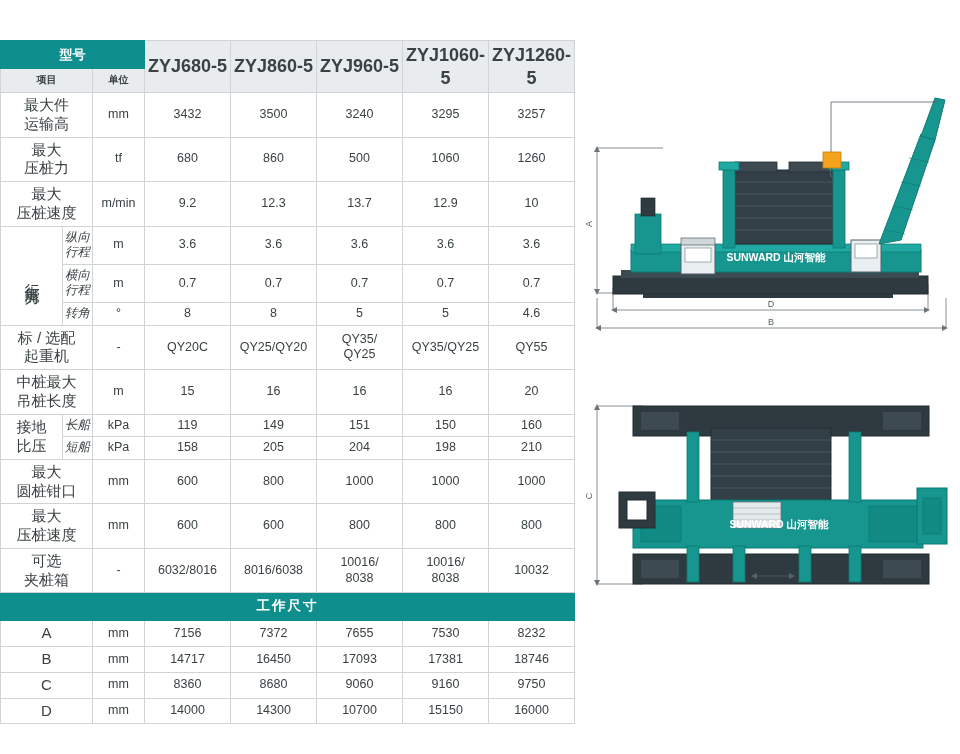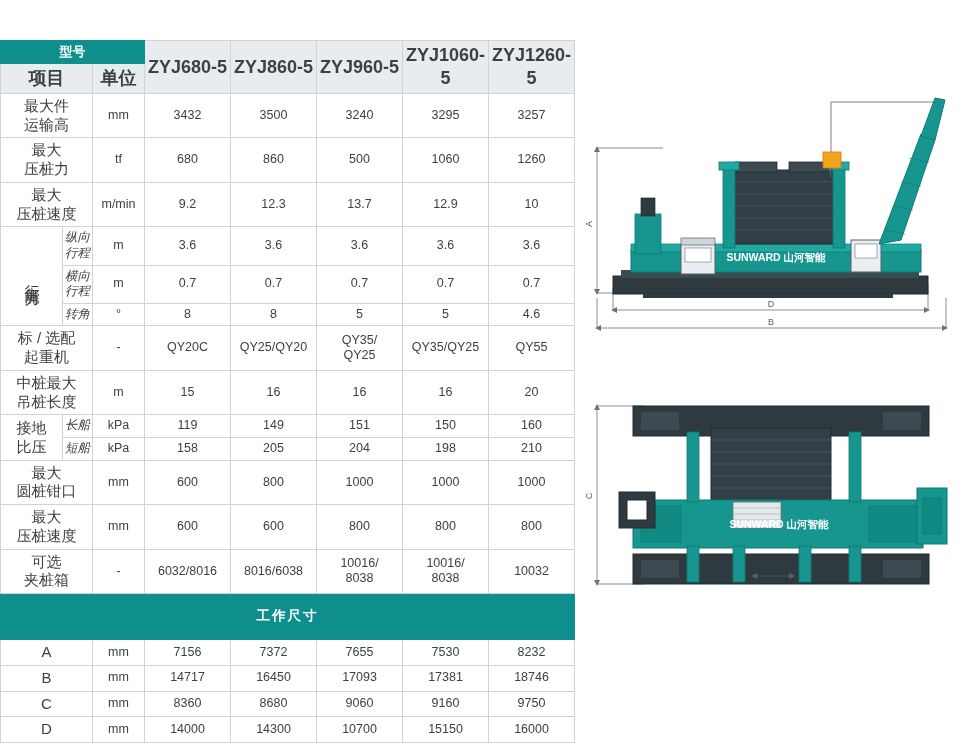--- a/index.html
+++ b/index.html
@@ -48,41 +48,41 @@
   .hdr-teal {
     background: #0e8e8c !important;
     color: #ffffff !important;
     font-weight: bold;
     font-size: 13px;
     border-color: #0e8e8c !important;
   }
   .hdr-gray {
     background: #e9ecee !important;
     font-weight: bold;
-    font-size: 18px;
+    font-size: 10px;
     color: #3b4245 !important;
   }
   .model-head {
     background: #e9ecee !important;
     font-weight: bold;
     font-size: 18px;
     color: #3b4245 !important;
   }
   .rowlabel {
     background: #ffffff;
     font-size: 15px;
   }
   .band {
     background: #0e8e8c !important;
     color: #ffffff !important;
     font-weight: bold;
     font-size: 13.5px;
     letter-spacing: 2px;
     border-color: #0e8e8c !important;
-    padding: 14px 0 !important;
+    padding: 5px 0 !important;
   }
   .sub-lbl { font-size: 12.5px; font-style: italic; }
   .two-line { line-height: 1.2; }
 
   
   col.c-label { width: 62px; }
   col.c-sub   { width: 30px; }
   col.c-unit  { width: 52px; }
   col.c-val   { width: 86px; }
 

